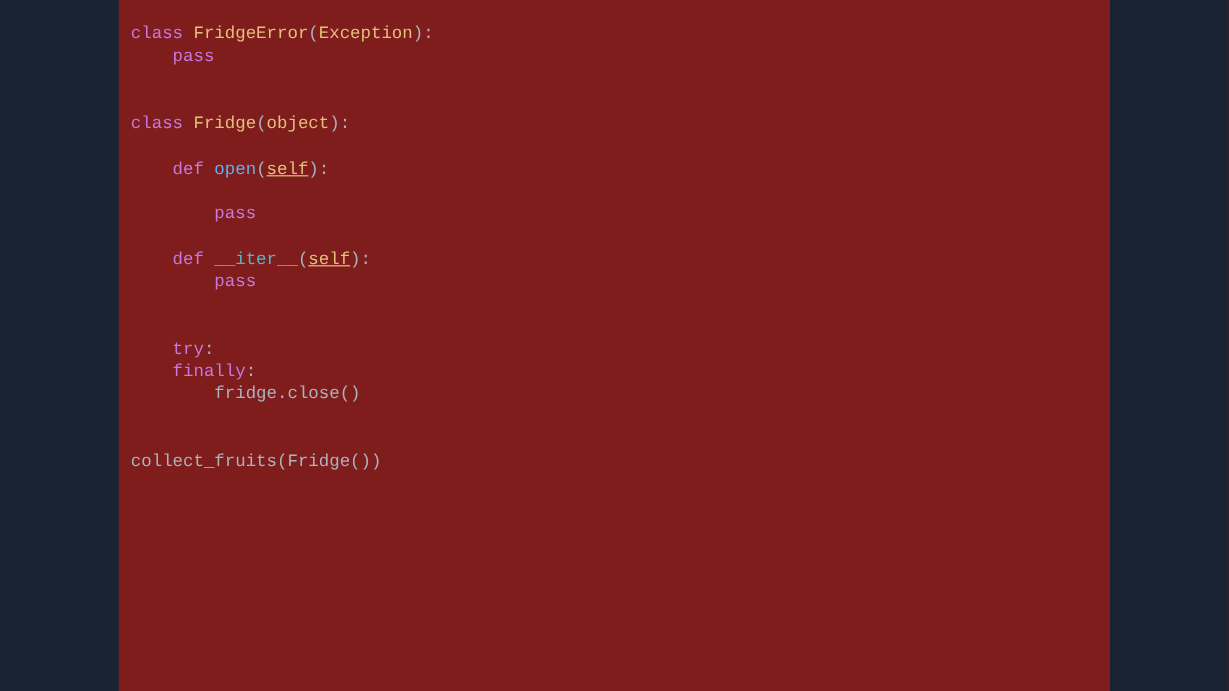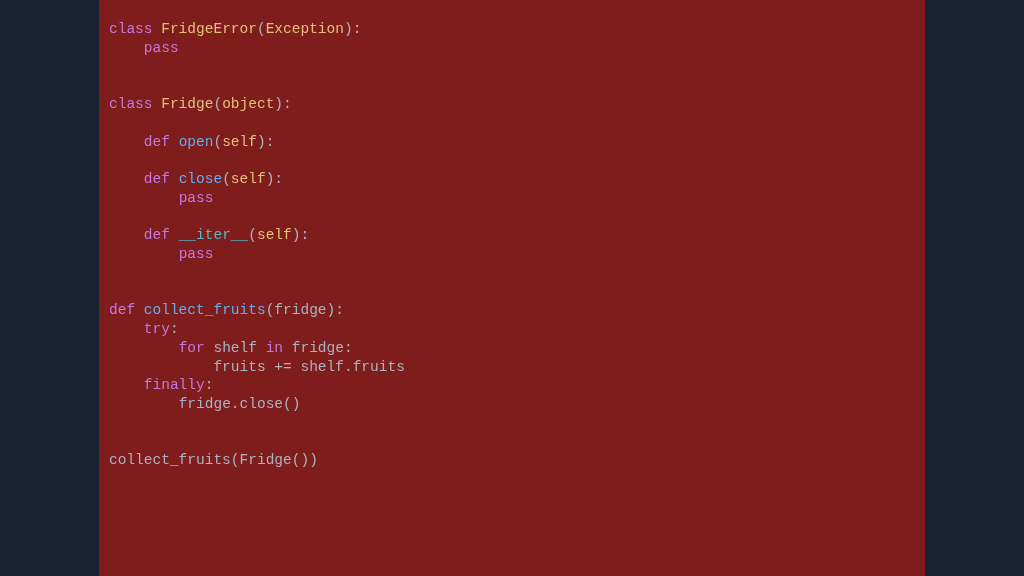--- a/index.html
+++ b/index.html
@@ -26,21 +26,21 @@
       padding: 20px 10px;
     }
     .code-line {
       white-space: pre;
       color: #abb2bf;
     }
     .kw { color: #c678dd; }
     .def-kw { color: #c678dd; }
     .class-name { color: #e5c07b; }
     .func-name { color: #61afef; }
-    .self { color: #e5c07b; }
+    .self { color: #e5c07b; text-decoration: underline; }
     .paren { color: #abb2bf; }
     .punct { color: #abb2bf; }
     .string { color: #98c379; }
     .dunder { color: #56b6c2; }
     .builtin { color: #e5c07b; }
     .ident { color: #abb2bf; }
     .pass-kw { color: #c678dd; text-align: right; }
     .try-kw { color: #c678dd; text-align: center; }
     .raise-kw { color: #c678dd; }
     .for-kw { color: #c678dd; }
@@ -55,29 +55,25 @@
 
 <div class="code-panel">
 <div class="code-line"><span class="kw">class</span> <span class="class-name">FridgeError</span><span class="paren">(</span><span class="builtin">Exception</span><span class="paren">)</span><span class="punct">:</span></div>
 <div class="code-line">    <span class="pass-kw">pass</span></div>
 <div class="code-line"> </div>
 <div class="code-line"> </div>
 <div class="code-line"><span class="kw">class</span> <span class="class-name">Fridge</span><span class="paren">(</span><span class="builtin">object</span><span class="paren">)</span><span class="punct">:</span></div>
 <div class="code-line"> </div>
 <div class="code-line">    <span class="def-kw">def</span> <span class="func-name">open</span><span class="paren">(</span><span class="self">self</span><span class="paren">)</span><span class="punct">:</span></div>
 <div class="code-line"> </div>
-<div class="code-line">    <span class="def-kw">def</span> <span class="func-name">close</span><span class="paren">(</span><span class="self">self</span><span class="paren">)</span><span class="punct">:</span></div>
 <div class="code-line">        <span class="pass-kw">pass</span></div>
 <div class="code-line"> </div>
 <div class="code-line">    <span class="def-kw">def</span> <span class="dunder">__iter__</span><span class="paren">(</span><span class="self">self</span><span class="paren">)</span><span class="punct">:</span></div>
 <div class="code-line">        <span class="pass-kw">pass</span></div>
 <div class="code-line"> </div>
 <div class="code-line"> </div>
-<div class="code-line"><span class="def-kw">def</span> <span class="func-name">collect_fruits</span><span class="paren">(</span><span class="ident">fridge</span><span class="paren">)</span><span class="punct">:</span></div>
 <div class="code-line">    <span class="try-kw">try</span><span class="punct">:</span></div>
-<div class="code-line">        <span class="for-kw">for</span> <span class="ident">shelf</span> <span class="in-kw">in</span> <span class="ident">fridge</span><span class="punct">:</span></div>
-<div class="code-line">            <span class="ident">fruits</span><span class="ident"> += </span><span class="ident">shelf</span><span class="punct">.</span><span class="attr">fruits</span></div>
 <div class="code-line">    <span class="finally-kw">finally</span><span class="punct">:</span></div>
 <div class="code-line">        <span class="ident">fridge</span><span class="punct">.</span><span class="call">close</span><span class="paren">(</span><span class="paren">)</span></div>
 <div class="code-line"> </div>
 <div class="code-line"> </div>
 <div class="code-line"><span class="ident">collect_fruits</span><span class="paren">(</span><span class="ident">Fridge</span><span class="paren">(</span><span class="paren">)</span><span class="paren">)</span></div>
 </div>
 
 </body></html>

